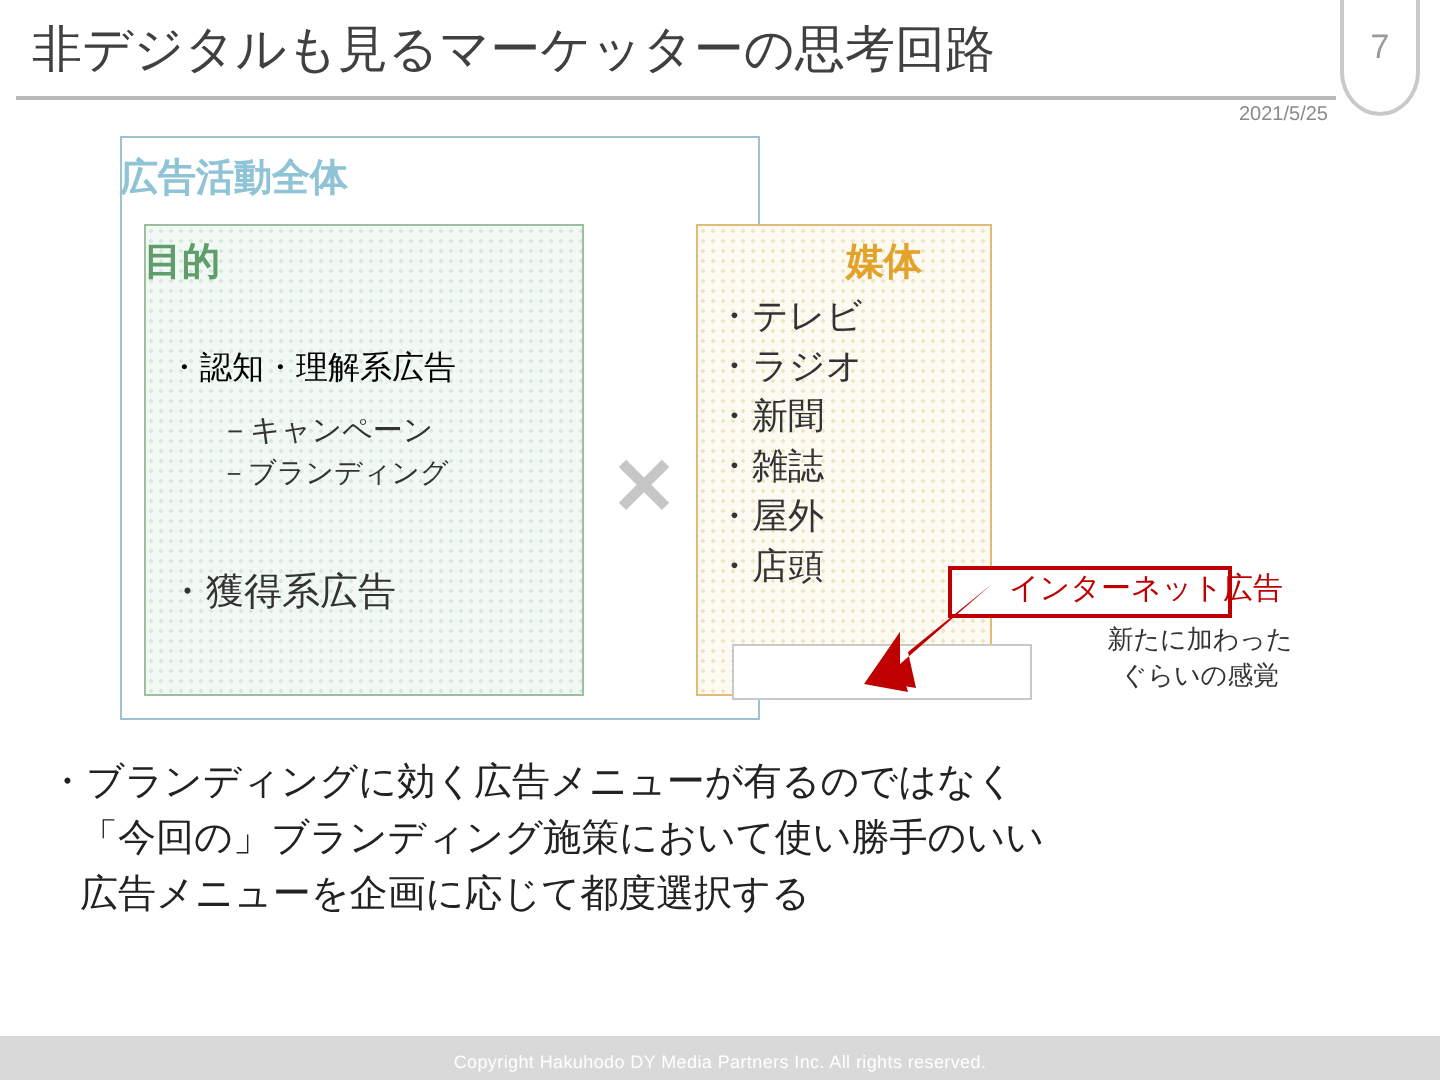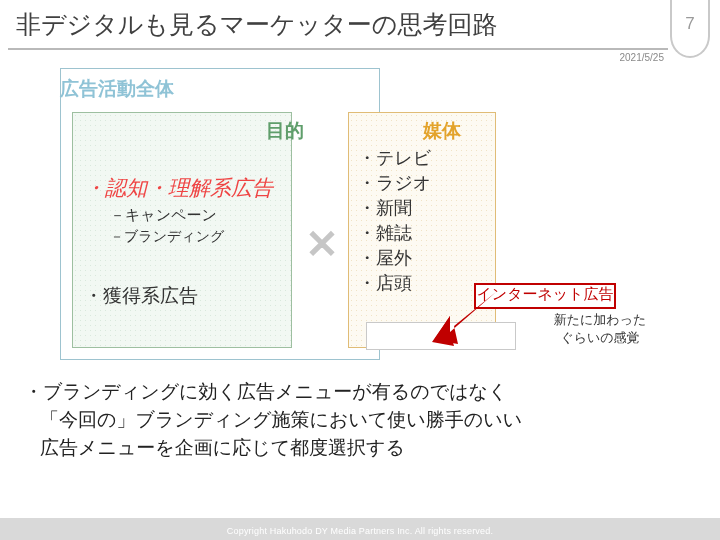--- a/index.html
+++ b/index.html
@@ -107,33 +107,32 @@
     background-image:
       radial-gradient(#d9e8dc 0.8px, transparent 0.9px);
     background-size: 5px 5px;
     box-sizing: border-box;
   }
   .purpose-label {
     position: absolute;
     left: 72px;
     top: 118px;
     width: 232px;
-    text-align: right;
+    text-align: left;
     font-size: 19px;
     font-weight: bold;
     color: #5f9e6b;
   }
   .purpose-item1 {
     position: absolute;
     left: 84px;
     top: 174px;
-    font-size: 21px;
-    color: #ef4444;
-    white-space: nowrap;
-    font-style: italic;
+    font-size: 16px;
+    color: #000000;
+    white-space: nowrap;
   }
   .purpose-sub1 {
     position: absolute;
     left: 110px;
     top: 206px;
     font-size: 15px;
     color: #333333;
     white-space: nowrap;
   }
   .purpose-sub2 {
@@ -228,20 +227,21 @@
   }
   .callout-text {
     position: absolute;
     left: 474px;
     top: 285px;
     width: 142px;
     text-align: center;
     font-size: 15px;
     color: #c00000;
     white-space: nowrap;
+    padding-left: 28px;
   }
   .arrow-svg {
     position: absolute;
     left: 410px;
     top: 290px;
     width: 90px;
     height: 60px;
   }
   .note {
     position: absolute;

